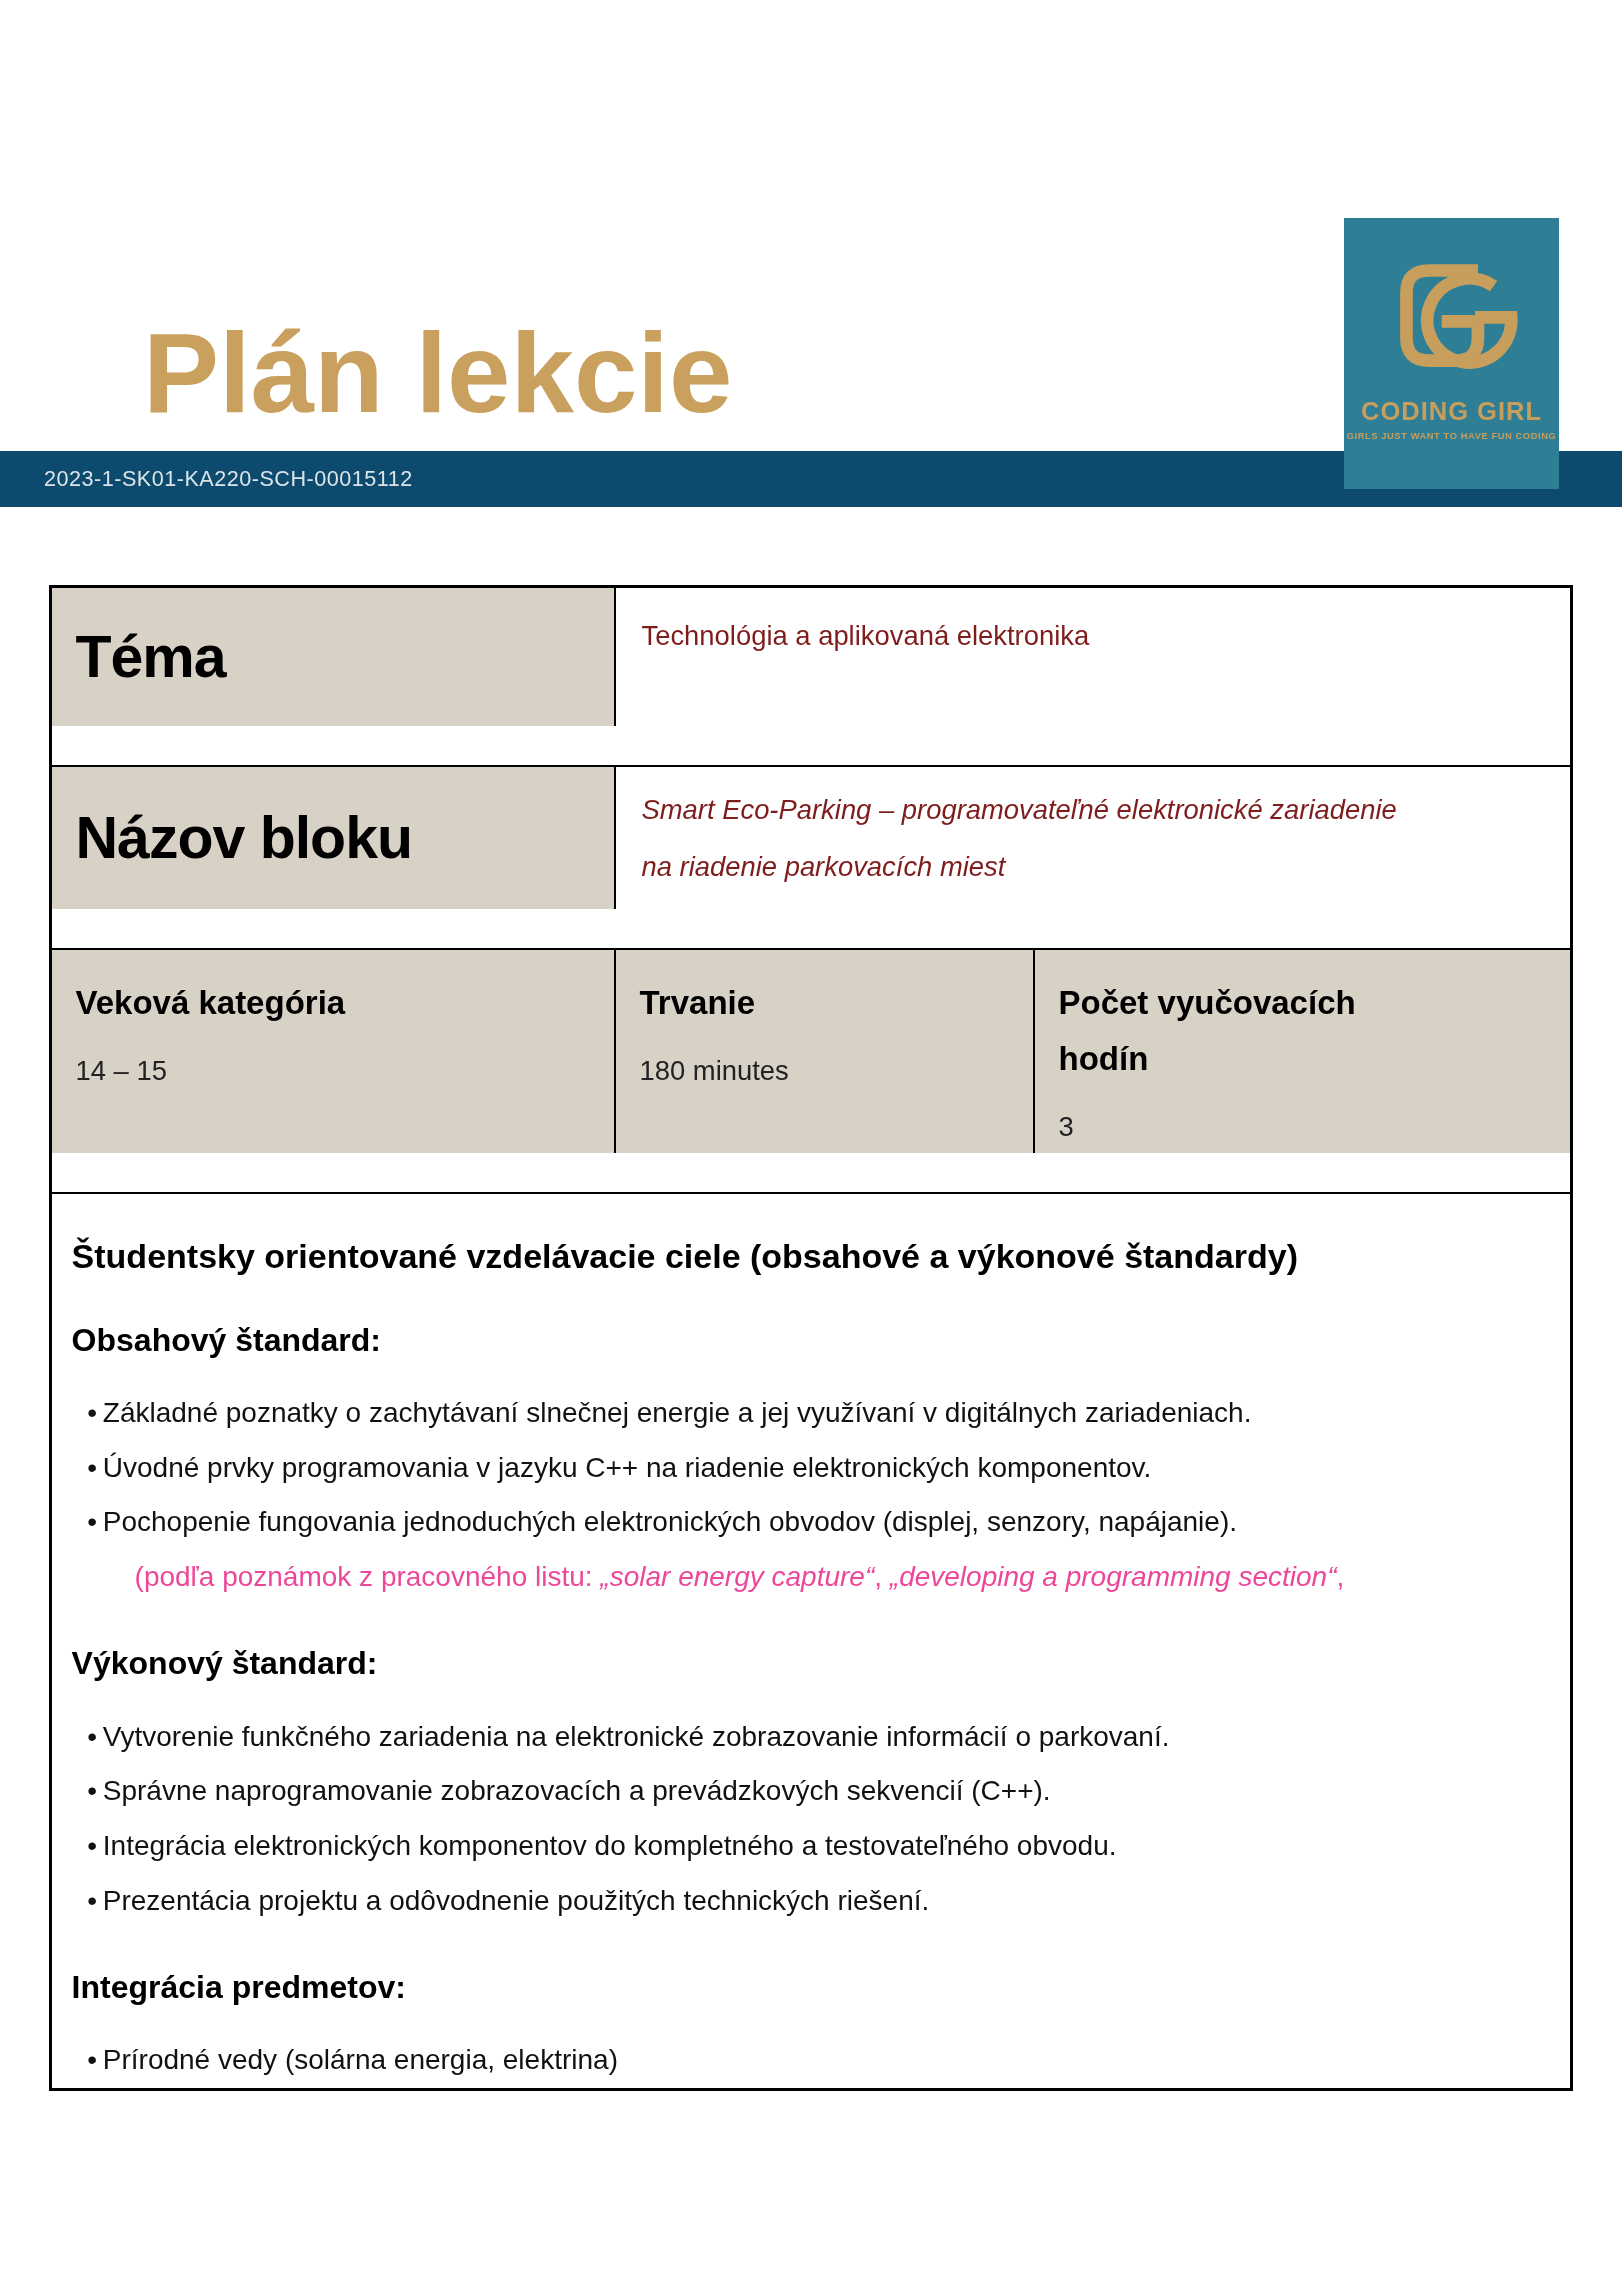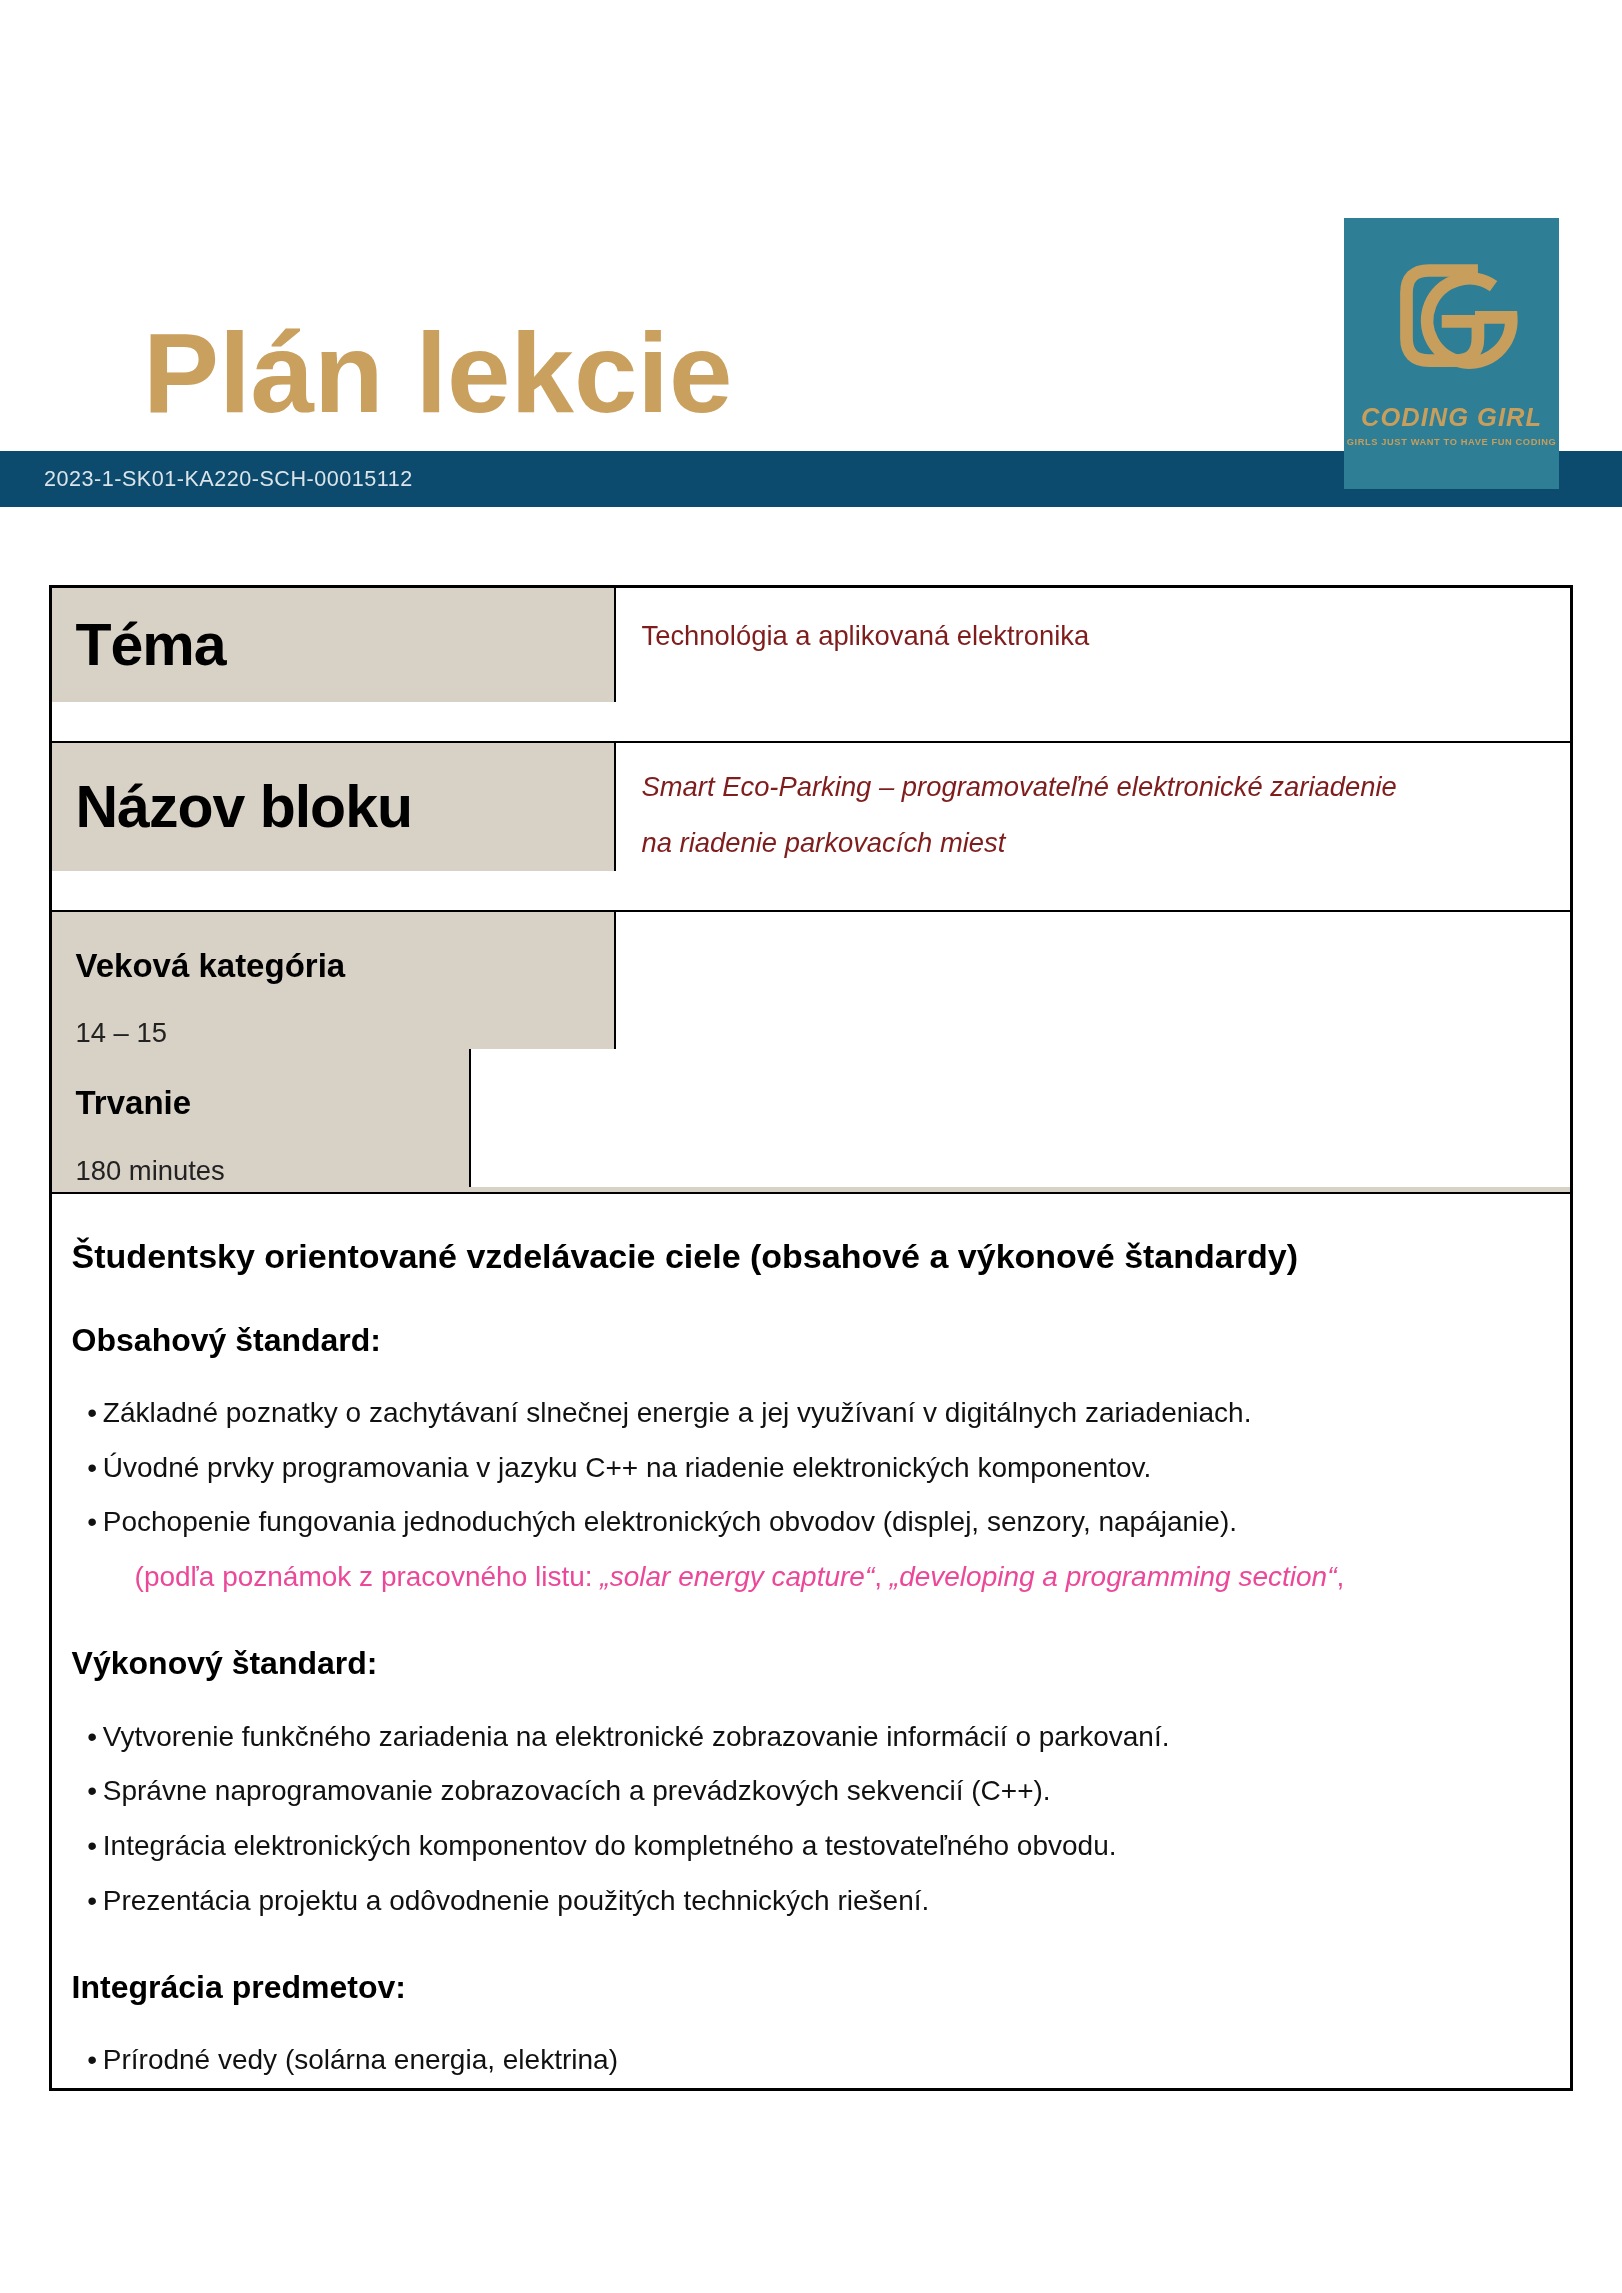--- a/index.html
+++ b/index.html
@@ -23,39 +23,39 @@
     position:absolute; left:44px; top:50%; transform:translateY(-50%);
     font-size:21.6px; color:rgba(255,255,255,0.85); letter-spacing:0.5px;
   }
   .logo {
     position:absolute; left:1344px; top:218px; width:215px; height:271px;
     background:#2E7E96; z-index:2;
     display:flex; flex-direction:column; align-items:center;
   }
   .logo svg { margin-top:29px; }
   .logo-name {
-    margin-top:19px; font-size:25.5px; font-weight:700;
-    color:#C79E5C; letter-spacing:1px; white-space:nowrap;font-style:italic;
+    margin-top:13px; font-size:25.5px; font-weight:700;
+    color:#C79E5C; letter-spacing:1px; white-space:nowrap;
   }
   .logo-tagline {
     margin-top:4.9px; font-size:9.3px; font-weight:700;
     color:#C79E5C; letter-spacing:0.6px; white-space:nowrap;
   }
 
   
   .lesson-table {
     position:absolute; left:49px; top:585px; width:1524px; height:1506px;
     border:3.9px solid #000; background:#fff;
     display:flex; flex-direction:column;gap:39px;
   }
   .t-row { display:flex; width:100%; }
   .t-row + .t-row { border-top:2.9px solid #000; }
   .row-tema  { height:163px; }
   .row-blok  { height:170px; }
-  .row-meta  { height:243px;flex-direction:column; }
+  .row-meta  { height:243px; }
   .row-goals { flex:1; }
 
   .cell-label-big {
     width:564px; border-right:2.9px solid #000; background:#D8D1C6;
     display:flex; align-items:center; padding:0 19.6px 0 23.5px;
     font-size:59px; font-weight:700; letter-spacing:-1px; color:#000;
   }
   .cell-value {
     flex:1; padding:27.4px 29px 0 25.5px; font-size:27.4px; line-height:1.5; color:#7f1d1d;
   }

